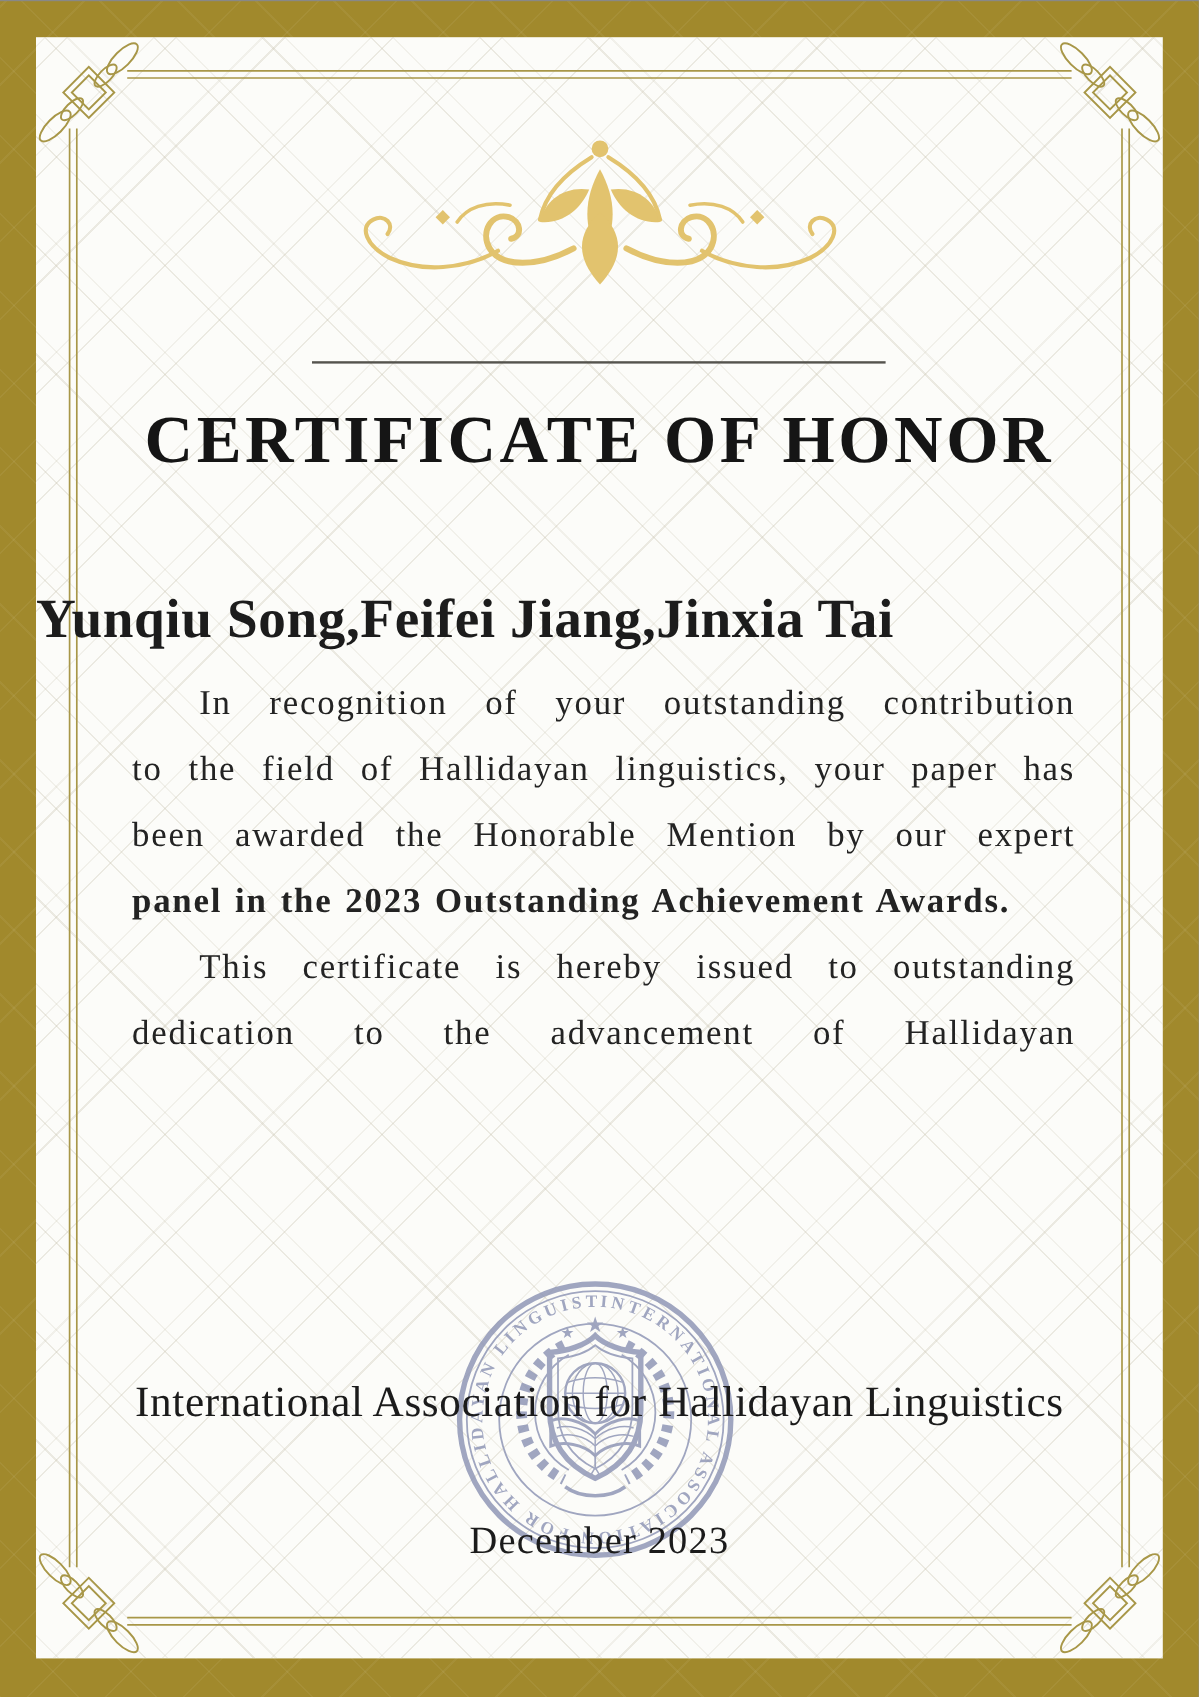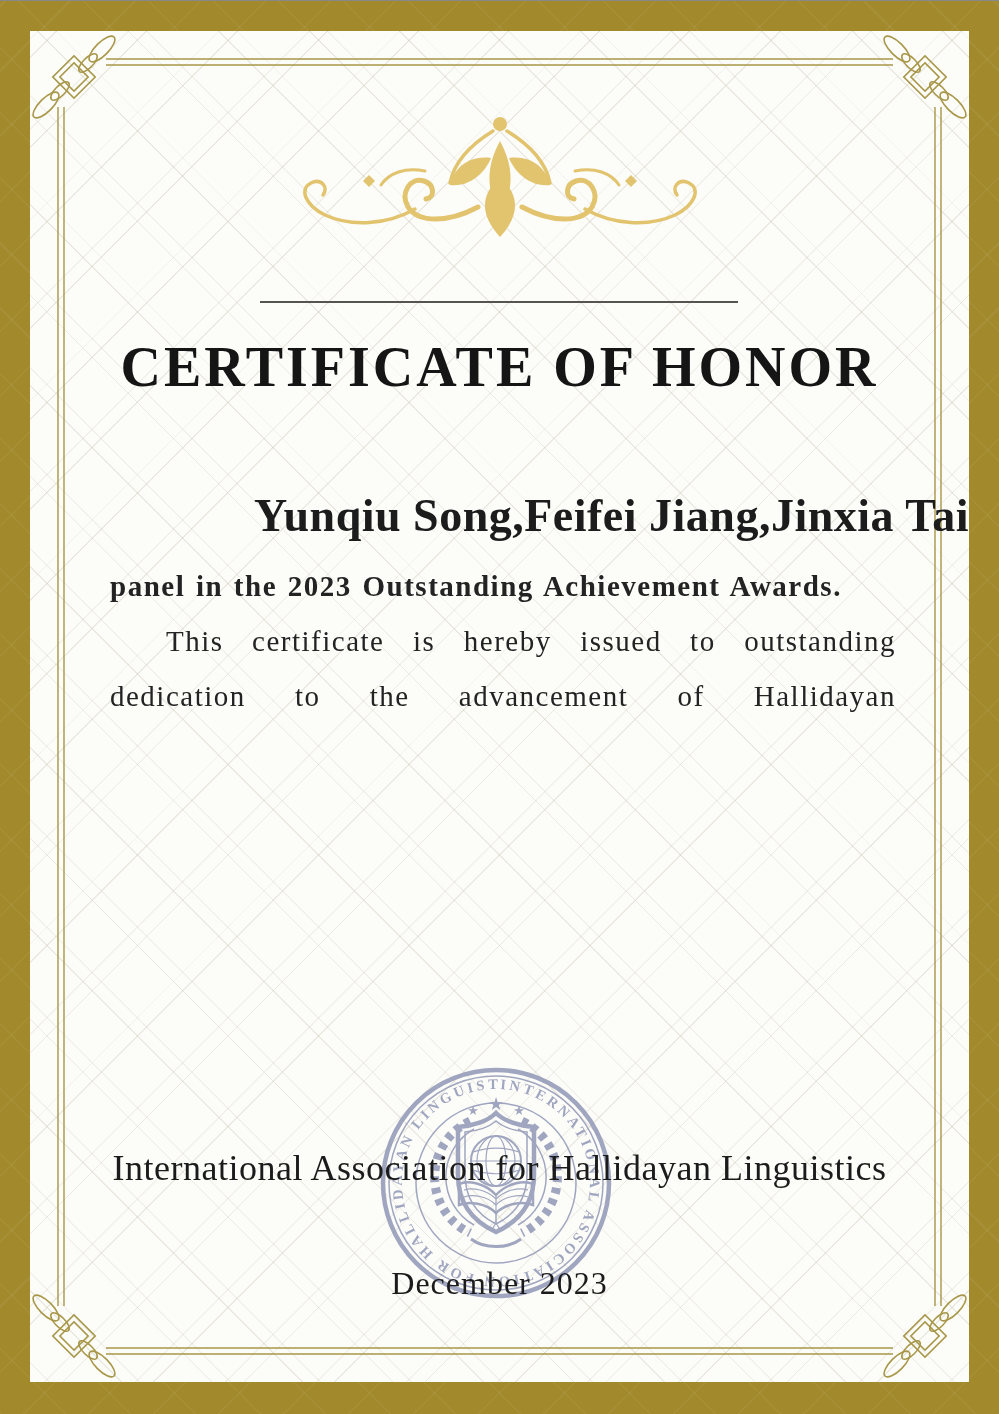--- a/index.html
+++ b/index.html
@@ -27,21 +27,21 @@
   .frame-svg{position:absolute;left:0;top:0;width:939px;height:1351px;}
   .flourish-svg{position:absolute;left:235px;top:80px;width:470px;height:132px;}
   .rule{position:absolute;left:230px;top:270px;width:478px;height:2px;background:#55544e;}
   .title{
     position:absolute;left:0;top:304px;width:100%;
     text-align:center;font-size:56px;font-weight:700;letter-spacing:3px;
     color:#151515;margin:0;
   }
   .names{
     position:absolute;left:0;top:458px;width:100%;
-    text-align:right;font-size:46px;font-weight:700;letter-spacing:0.5px;
+    text-align:left;font-size:46px;font-weight:700;letter-spacing:0.5px;
     color:#1c1c1c;
   }
   .body-block{
     position:absolute;left:80px;top:528px;width:786px;
     font-size:29px;line-height:55px;letter-spacing:1.5px;word-spacing:2px;
     color:#232323;
   }
   .bline{text-align:justify;text-align-last:justify;}
   .bline.first{text-indent:56px;}
   .bline.last{text-align-last:left;font-weight:bold;}
@@ -108,20 +108,23 @@
       </g>
     </svg>
 
     <div class="rule"></div>
 
     <h1 class="title">CERTIFICATE OF HONOR</h1>
 
     <div class="names">Yunqiu Song,Feifei Jiang,Jinxia Tai</div>
 
     <div class="body-block">
+      <div class="bline first">In recognition of your outstanding contribution</div>
+      <div class="bline">to the field of Hallidayan linguistics, your paper has</div>
+      <div class="bline">been awarded the Honorable Mention by our expert</div>
       <div class="bline last">panel in the 2023 Outstanding Achievement Awards.</div>
       <div class="bline first">This certificate is hereby issued to outstanding</div>
       <div class="bline">dedication to the advancement of Hallidayan</div>
     </div>
 
     <svg class="seal-svg" viewBox="0 0 240 240" xmlns="http://www.w3.org/2000/svg">
       <defs>
         <path id="ringpath" d="M120,26 a94,94 0 1 1 -0.01,0" fill="none"></path>
       </defs>
       <g stroke="#8d94b4" fill="none">

